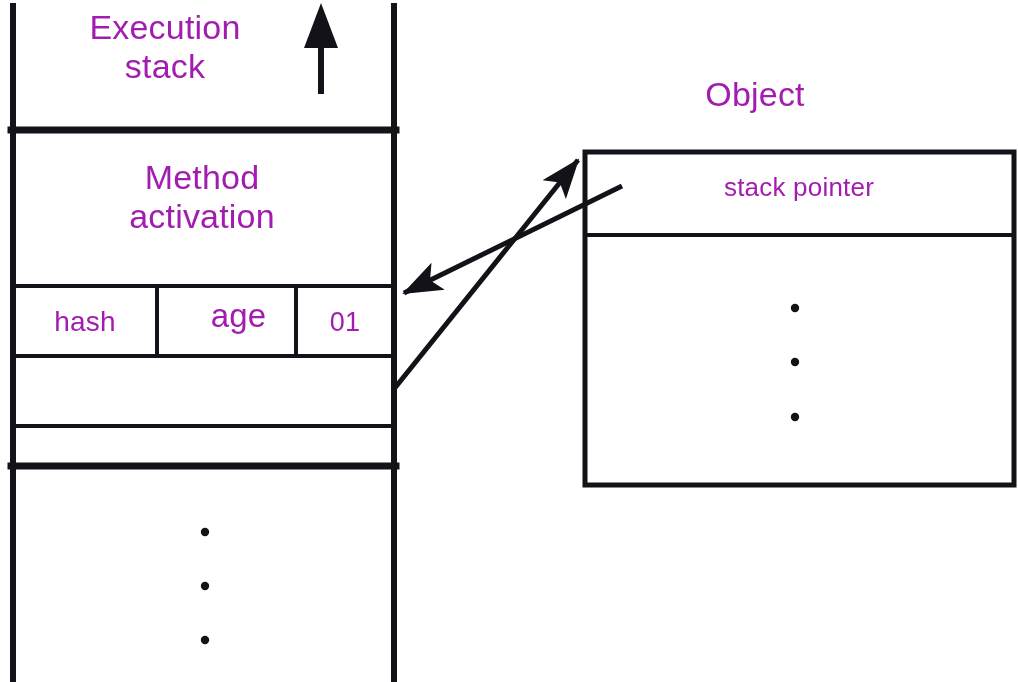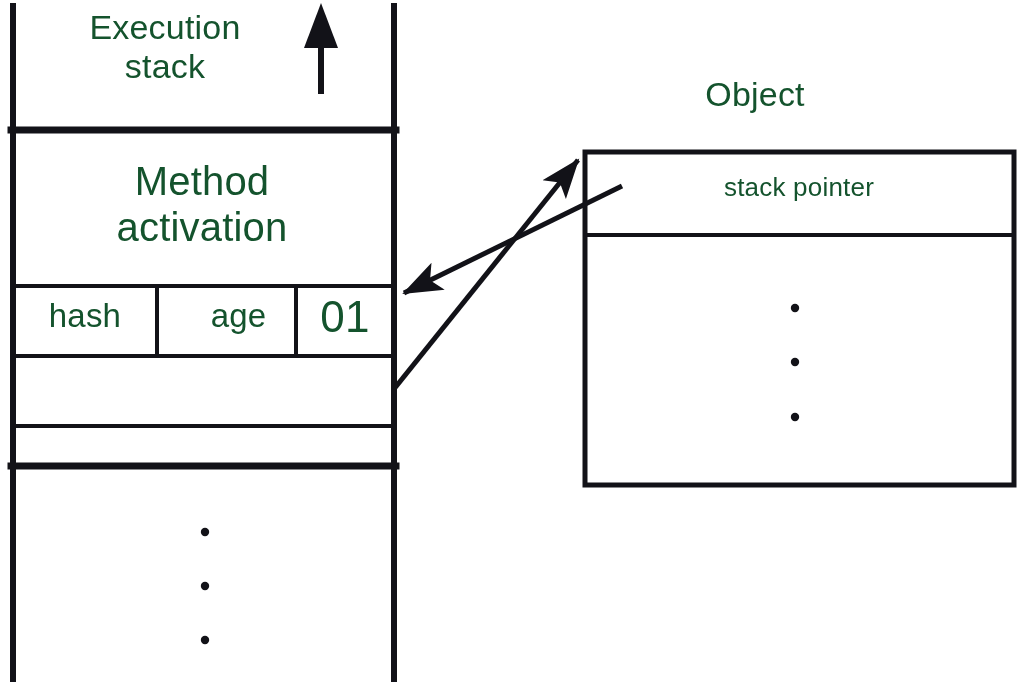--- a/index.html
+++ b/index.html
@@ -21,39 +21,39 @@
     position: absolute;
     left: 0;
     top: 0;
     width: 1018px;
     height: 682px;
   }
   .lbl {
     position: absolute;
     text-align: center;
     white-space: pre-line;
-    color: #14532d;
+    color: #a21caf;
     line-height: 1.16;
     letter-spacing: 0.2px;
   }
   .lbl-exec-stack {
     left: 20px;
     top: 8px;
     width: 290px;
     font-size: 34px;
   }
   .lbl-method {
     left: 14px;
     top: 158px;
     width: 376px;
-    font-size: 40px;
+    font-size: 34px;
   }
-  .lbl-hash  { left: 14px;  top: 297px; width: 142px; font-size: 33px; }
+  .lbl-hash  { left: 14px;  top: 306px; width: 142px; font-size: 28px; }
   .lbl-age   { left: 170px; top: 297px; width: 137px; font-size: 33px; }
-  .lbl-flags { left: 298px; top: 291px; width: 94px;  font-size: 44px; }
+  .lbl-flags { left: 298px; top: 307px; width: 94px;  font-size: 27px; }
   .lbl-owner { left: 14px;  top: 368px; width: 378px; font-size: 33px; }
   .lbl-object-title {
     left: 640px;
     top: 75px;
     width: 230px;
     font-size: 34px;
   }
   .lbl-stack-pointer {
     left: 600px;
     top: 172px;

